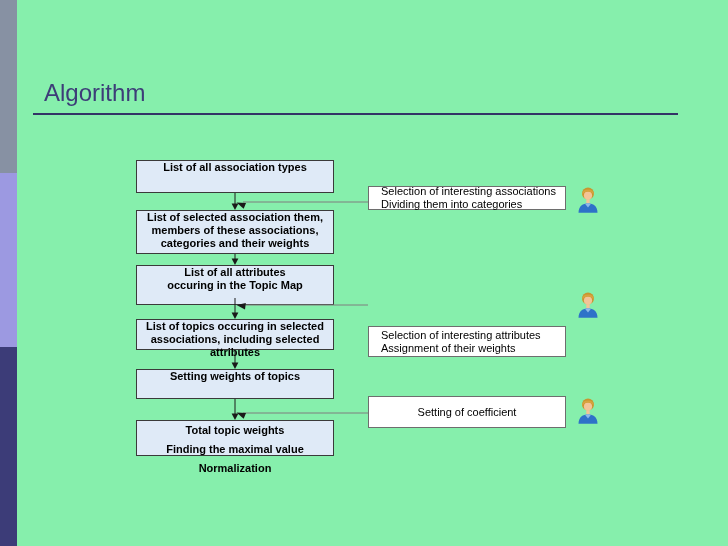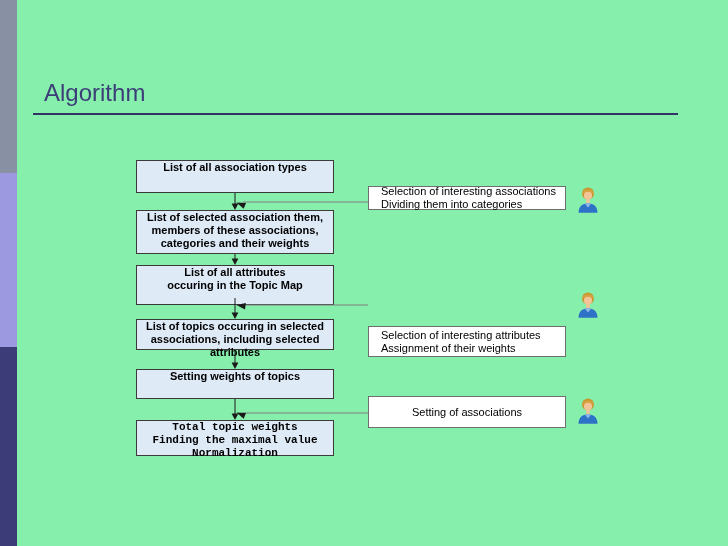--- a/index.html
+++ b/index.html
@@ -43,21 +43,21 @@
     display: flex;
     align-items: flex-start;
     justify-content: center;
     text-align: center;
     font-size: 11px;
     font-weight: 700;
     line-height: 13px;
     color: #000000;
     white-space: pre-line;
   }
-  .flow-box.tight { line-height: 13px; font-family: Liberation Mono, monospace; }
+  .flow-box.tight { line-height: 19px; }
 
   
   .side-box {
     position: absolute;
     left: 368px;
     width: 198px;
     box-sizing: border-box;
     background: #ffffff;
     border: 1px solid var(--side-box-border, #6e6e6e);
     display: flex;
@@ -119,21 +119,21 @@
 
   <div class="side-box" style="top:186px; height:24px;">
     <span>Selection of interesting associations
 Dividing them into categories</span>
   </div>
   <div class="side-box" style="top:290px; height:31px;margin-top:36px;">
     <span>Selection of interesting attributes
 Assignment of their weights</span>
   </div>
   <div class="side-box center" style="top:396px; height:32px;">
-    <span>Setting of associations</span>
+    <span>Setting of coefficient</span>
   </div>
 
   <svg class="person" style="top:186px;" viewBox="0 0 26 28">
     <circle cx="13" cy="7.6" r="6" fill="#c9952f"></circle>
     <circle cx="13" cy="9.6" r="4.1" fill="#f3c498"></circle>
     <path d="M7.2 8.6 Q7.2 3.4 13 3.4 Q18.8 3.4 18.8 8.6 Q16.6 5.6 13 5.6 Q9.4 5.6 7.2 8.6 Z" fill="#d8a33e"></path>
     <rect x="11.3" y="13.2" width="3.4" height="4.6" fill="#f3c498"></rect>
     <path d="M3.5 26.8 C3.5 19.6 8 17.4 13 17.4 C18 17.4 22.5 19.6 22.5 26.8 Z" fill="#2e72c8"></path>
     <path d="M10 17.8 L13 21.4 L16 17.8 Q13 16.8 10 17.8 Z" fill="#8db9ea"></path>
   </svg>

